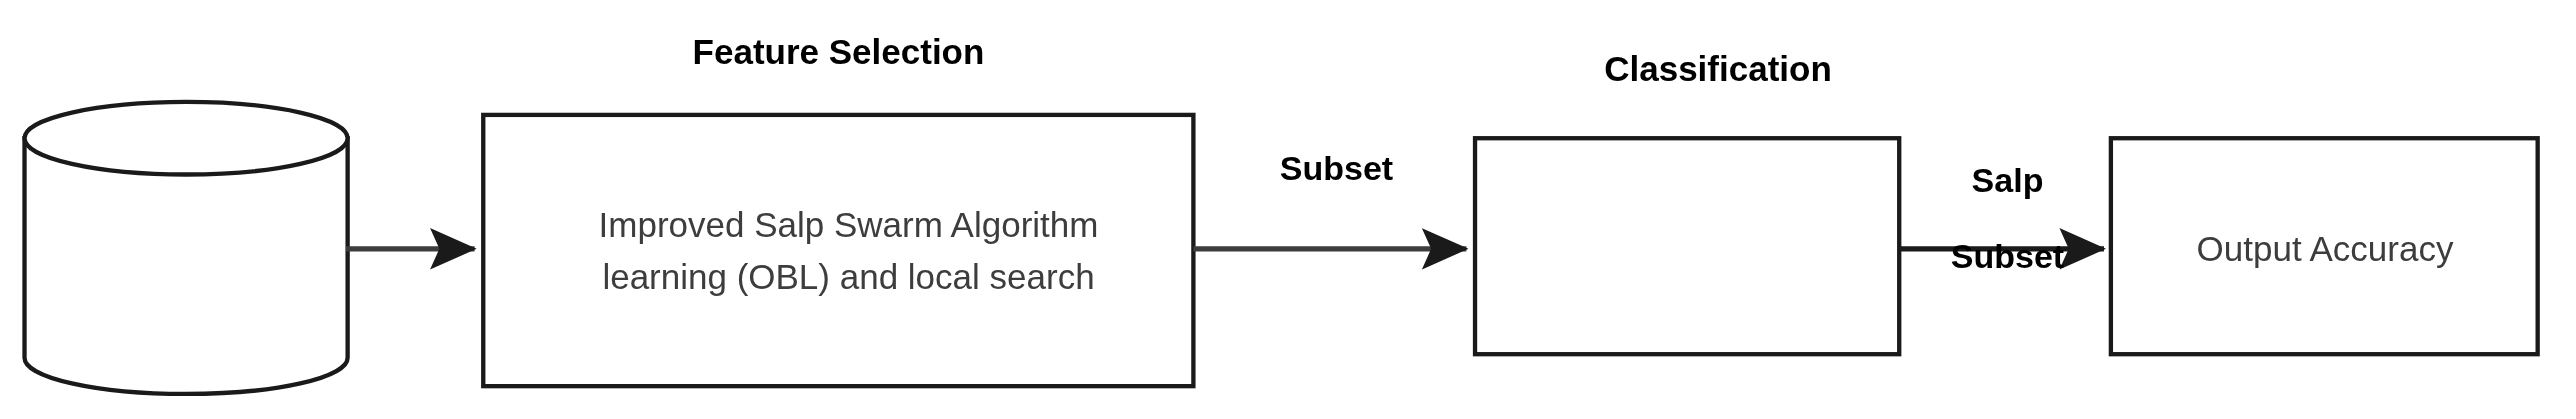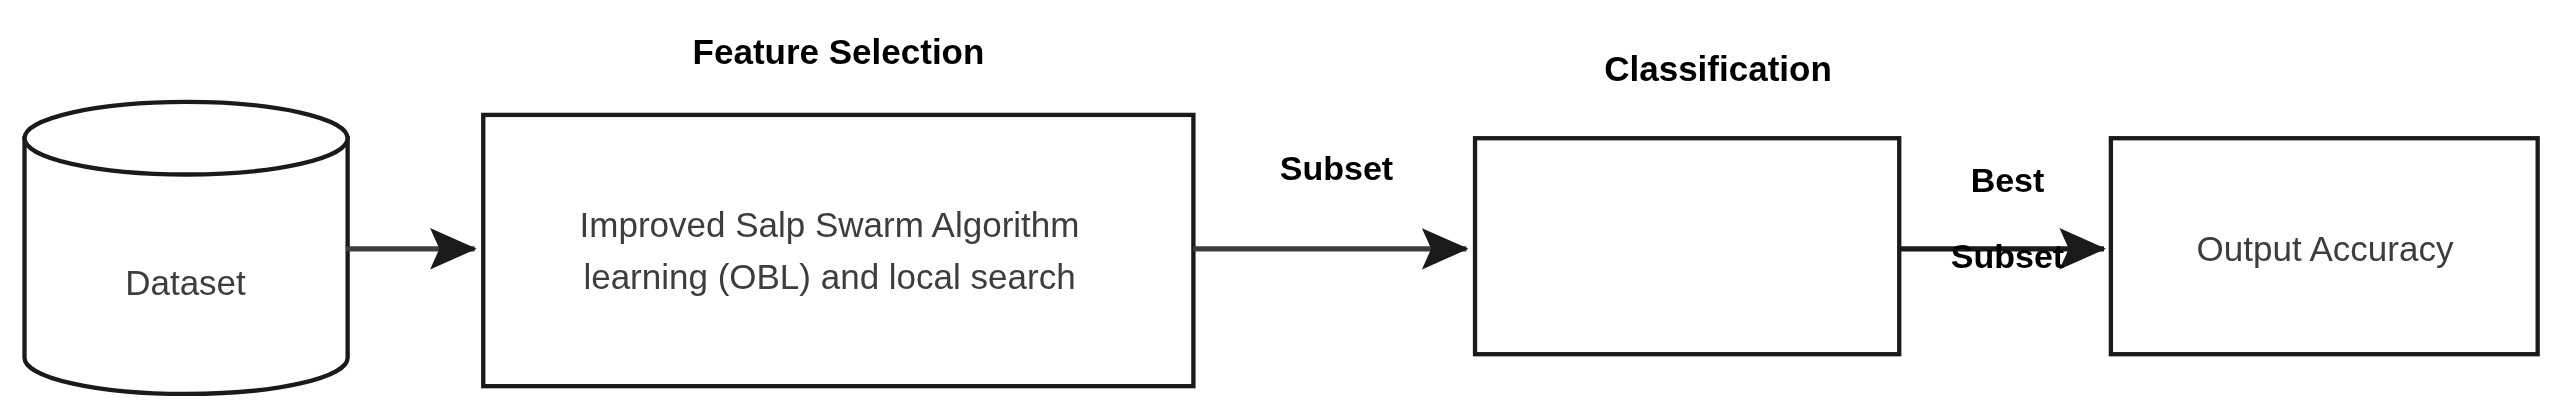--- a/index.html
+++ b/index.html
@@ -91,31 +91,30 @@
 
     <line x1="2197" y1="288" x2="2434" y2="288" stroke="#1a1a1a" stroke-width="6" marker-end="url(#arrowhead)"></line>
 
     <rect x="2442" y="160" width="494" height="250" fill="#ffffff" stroke="#1a1a1a" stroke-width="5"></rect>
   </svg>
 
   <div class="txt bold stage-title" style="left:579px; top:32px; width:519px;">Feature Selection</div>
 
   <div class="txt bold stage-title" style="left:1502px; top:28.5px; width:432px;margin-top:20px;">Classification</div>
 
-  <div class="txt" style="left:35px; top:259px; width:301px; line-height:48px;">Dataset</div>
 
-  <div class="txt node-text" style="left:481px; top:140px; width:697px; height:221px; flex-direction:column;text-align:center;">
+  <div class="txt node-text" style="left:500px; top:140px; width:697px; height:221px; flex-direction:column;text-align:center;">
     <span style="display:block;">Improved Salp Swarm Algorithm</span>
     <span style="display:block;">learning (OBL) and local search</span>
   </div>
 
   <div class="txt bold edge-label" style="left:1211px; top:149px; width:251px;">Subset</div>
 
 
   <div class="txt bold edge-label" style="left:1908px; top:123px; width:199px;">
-    <span style="display:block;">Best</span>
+    <span style="display:block;">Salp</span>
     <span style="display:block;">Subset</span>
   </div>
 
   <div class="txt" style="left:2120px; top:225px; width:410px; line-height:48px;">Output Accuracy</div>
 
 </div>
 
 
 </body></html>

